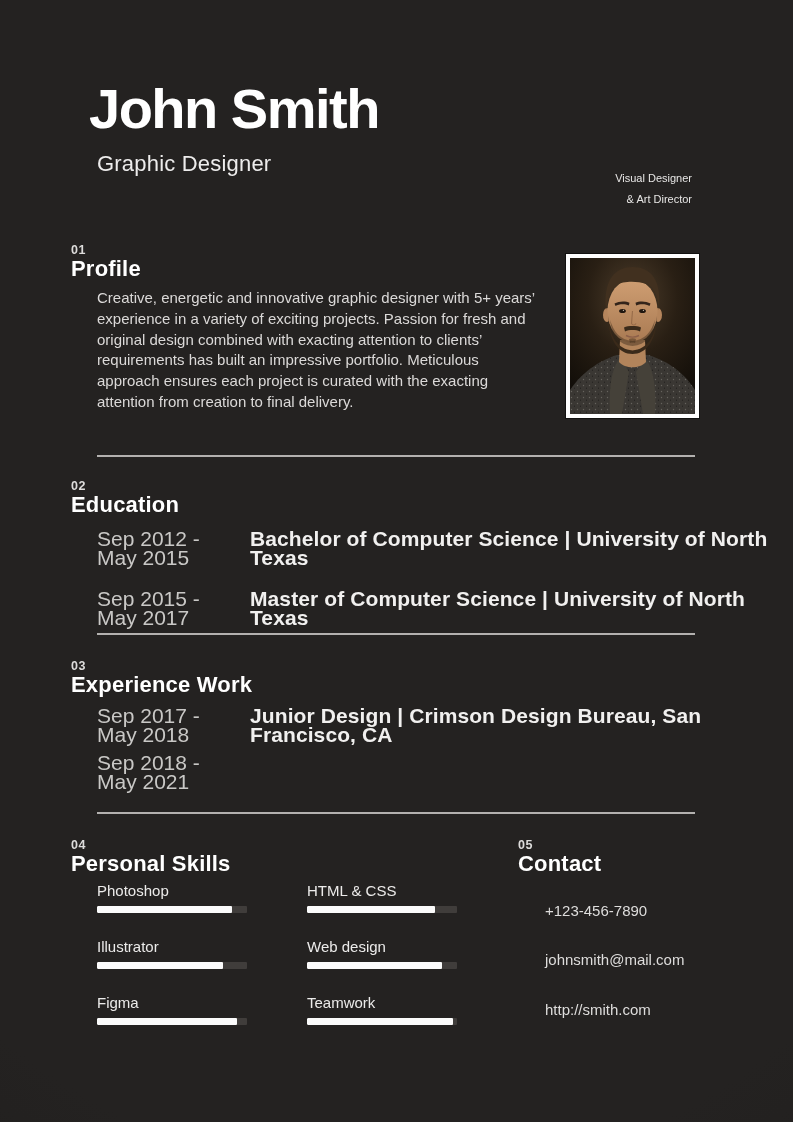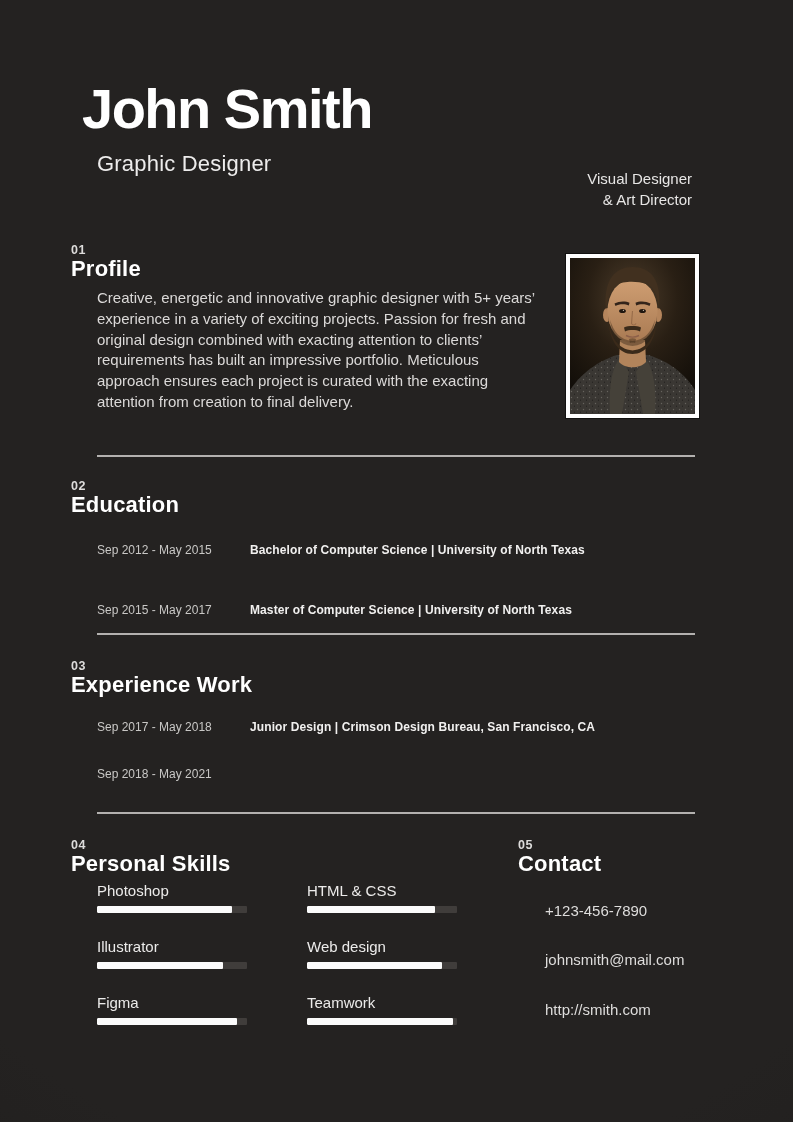--- a/index.html
+++ b/index.html
@@ -7,31 +7,31 @@
     position:relative;
     width:793px; height:1122px;
     overflow:hidden;
     background: radial-gradient(150% 115% at 50% 42%, #242221 55%, #1d1b1a 85%, #151313 100%);
     font-family:"Liberation Sans", sans-serif;
     color:#ffffff;
   }
   .abs { position:absolute; }
 
   .name {
-    left:82px; top:80px;
+    left:89px; top:80px;
     font-size:56px; font-weight:bold; letter-spacing:-1.5px;
     line-height:1.05; color:#ffffff;
   }
   .role {
     left:97px; top:151px;
     font-size:22px; font-weight:400; color:#edecec; letter-spacing:0.2px;
   }
   .tagline {
     right:101px; top:168px;
-    font-size:15px; line-height:21px; text-align:right; color:#e7e6e5;
+    font-size:11px; line-height:21px; text-align:right; color:#e7e6e5;
   }
 
   .sec-header { display:flex; align-items:flex-start;flex-direction:column; }
   .sec-num {
     width:25px; flex:none;
     font-size:12.5px; font-weight:bold; color:#dddcdb;
     padding-top:1px; letter-spacing:0.5px;
   }
   .sec-title { font-size:22px; font-weight:bold; color:#ffffff; letter-spacing:0.2px; line-height:1.1; }
 
@@ -42,21 +42,21 @@
 
   .photo-frame {
     left:566px; top:254px;
     background:#ffffff; padding:4px;
     box-shadow:0 0 0 1px rgba(0,0,0,0.5);
   }
   .photo-frame svg { display:block; }
 
   .divider { left:97px; width:598px; height:2px; background:#b3b1af; }
 
-  .row { left:97px; display:flex; font-size:12px; line-height:19px;margin-top:12px; }
+  .row { left:97px; display:flex; font-size:21px; line-height:19px; }
   .row .dates { width:140px; margin-right:13px; flex:none; color:#c9c8c6; font-weight:400; }
   .row .desc  { font-weight:bold; color:#f1f0ef; letter-spacing:0.1px; }
 
   .skills-grid {
     left:97px; top:881px;
     display:grid; grid-template-columns:150px 150px;
     column-gap:60px; row-gap:24px;
   }
   .skill .label { font-size:15px; color:#ecebea; line-height:20px; }
   .skill .track { margin-top:5px; height:7px; background:#403d3b; border-radius:1px; overflow:hidden; }

